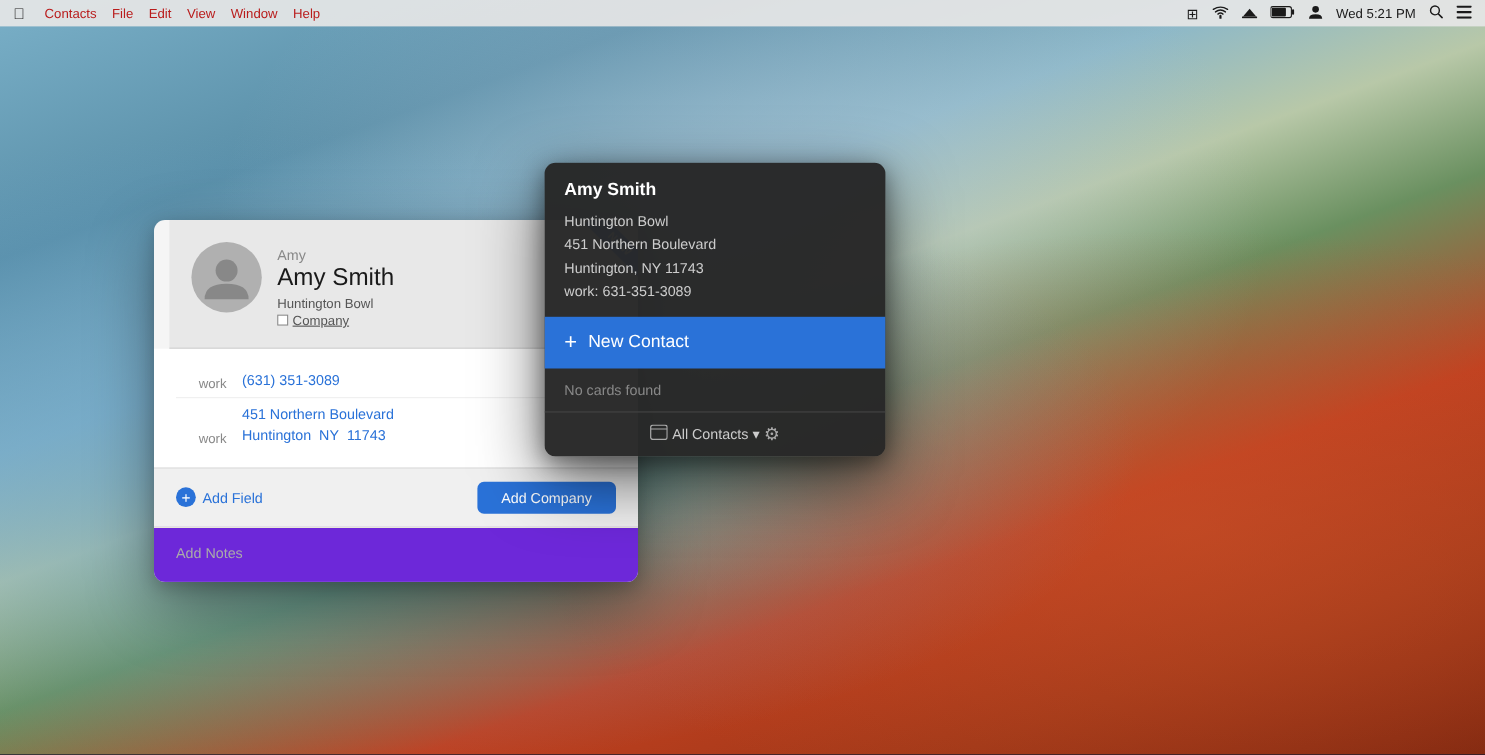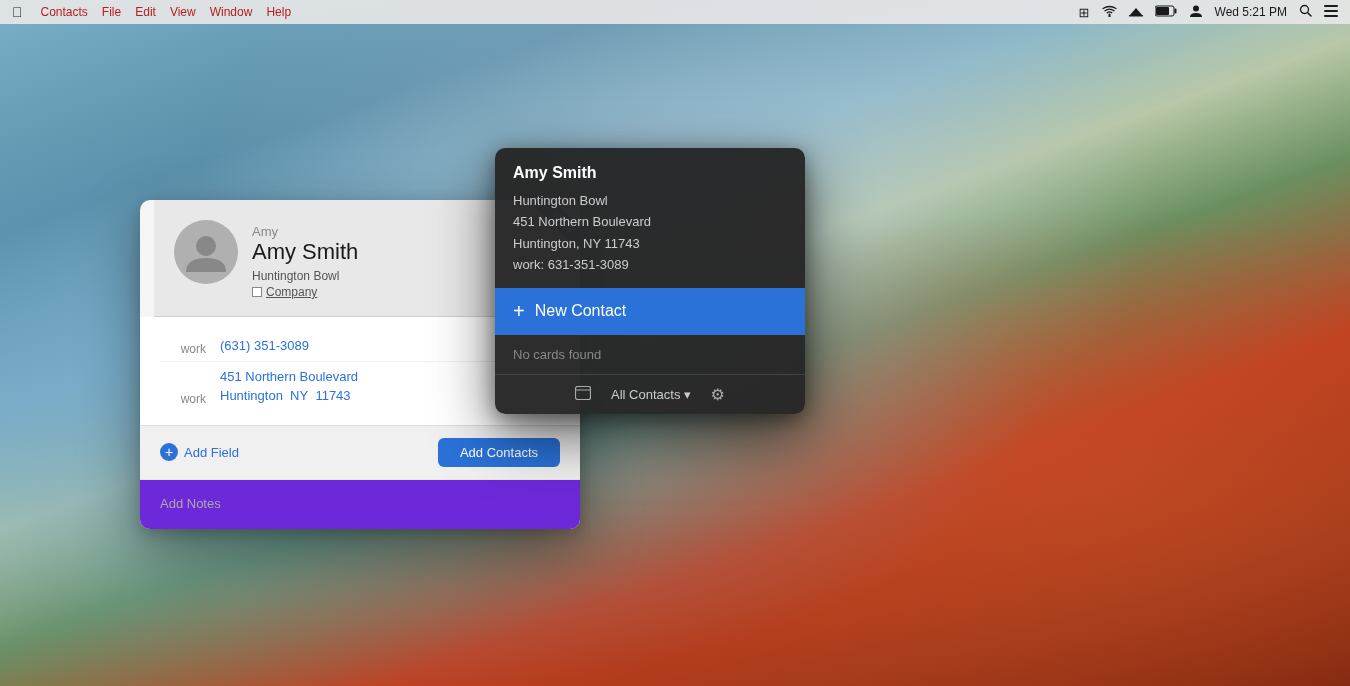--- a/index.html
+++ b/index.html
@@ -306,21 +306,21 @@
       font-size: 13px;
       color: #888;
     }
 
     .popup-footer {
       display: flex;
       align-items: center;
       justify-content: center;
       padding: 10px 18px;
       border-top: 1px solid #444;
-      gap: 20px;
+      gap: 4px;
     }
     .popup-footer-icon {
       color: #aaa;
       font-size: 14px;
       cursor: pointer;
     }
     .popup-footer-text {
       font-size: 13px;
       color: #ccc;
       cursor: pointer;
@@ -442,21 +442,21 @@
       <span class="field-label">work</span>
       <span class="field-value address">451 Northern Boulevard<br>Huntington&nbsp; NY&nbsp; 11743</span>
     </div>
   </div>
 
   <div class="contact-actions">
     <div class="add-field-btn">
       <span class="add-field-icon">+</span>
       <span>Add Field</span>
     </div>
-    <button class="add-contact-btn">Add Contacts</button>
+    <button class="add-contact-btn">Add Company</button>
   </div>
 
   <div class="contact-notes">
     <span class="notes-placeholder">Add Notes</span>
   </div>
 </div>
 
 <div class="dark-popup">
   <div class="popup-contact-info">
     <div class="popup-name">Amy Smith</div>

